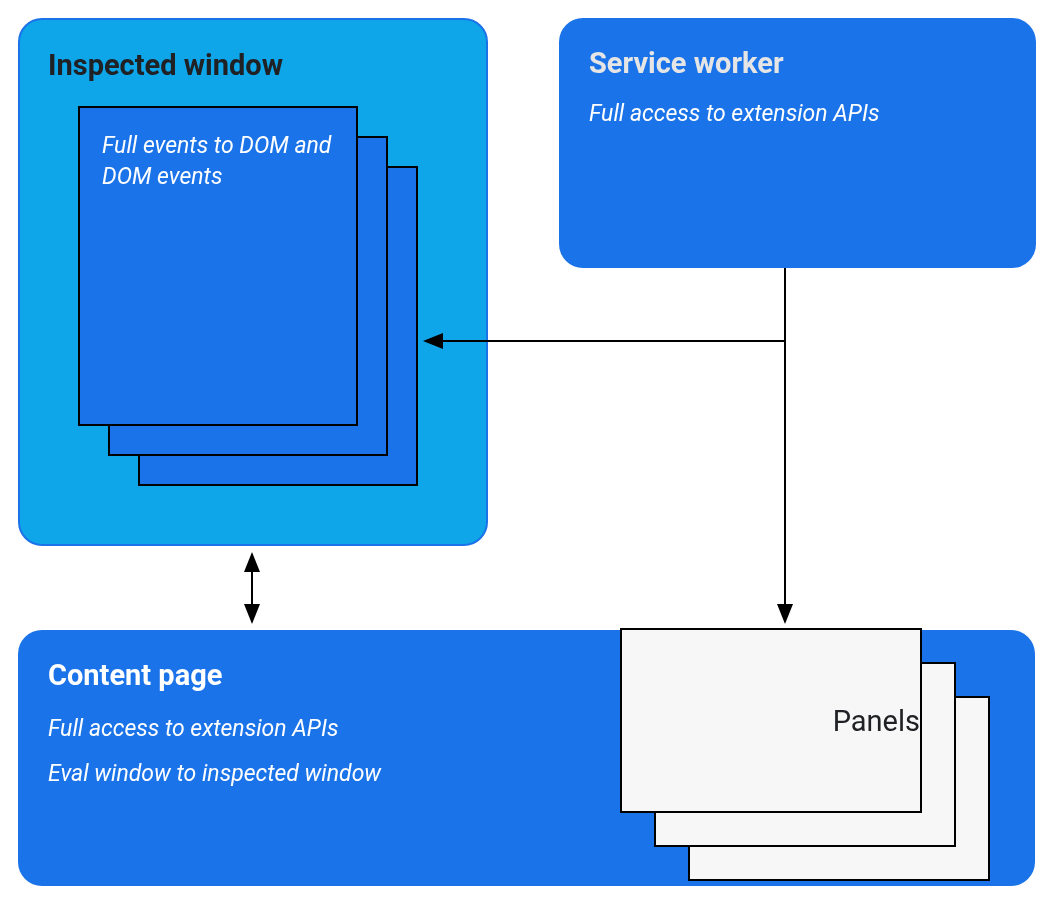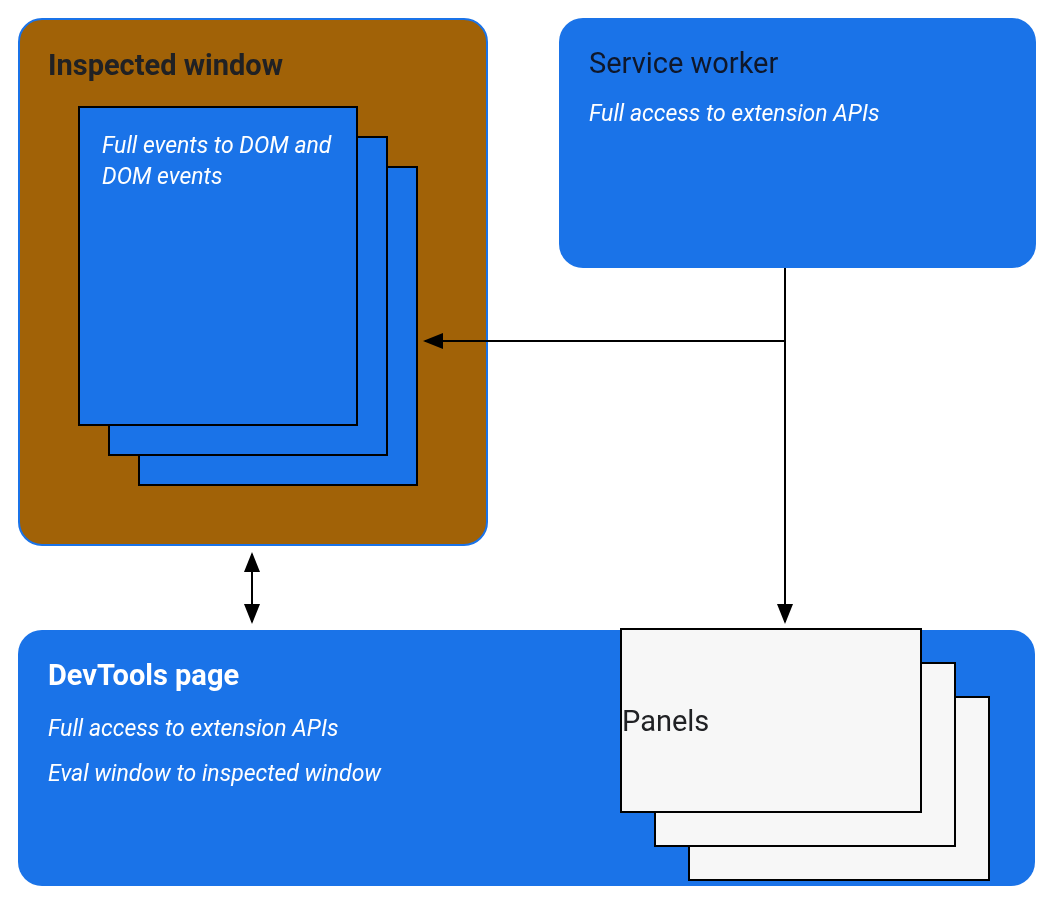--- a/index.html
+++ b/index.html
@@ -11,21 +11,21 @@
       background: #fff;
     }
     
     
     .inspected-window {
       position: absolute;
       left: 18px;
       top: 18px;
       width: 470px;
       height: 528px;
-      background: #a16207;
+      background: #0ea5e9;
       border: 2px solid #1a73e8;
       border-radius: 24px;
       padding: 28px 28px;
     }
     .inspected-window .title {
       font-size: 29px;
       font-weight: 700;
       color: #202124;
       margin-bottom: 24px;
     }
@@ -71,22 +71,22 @@
       left: 559px;
       top: 18px;
       width: 477px;
       height: 250px;
       background: #1a73e8;
       border-radius: 24px;
       padding: 28px 30px;
     }
     .service-worker .sw-title {
       font-size: 29px;
-      font-weight: 400;
-      color: #0f172a;
+      font-weight: 700;
+      color: #e5e5e5;
       margin-bottom: 18px;
     }
     .service-worker .sw-desc {
       font-size: 23px;
       font-style: italic;
       color: #fff;
       line-height: 1.4;
     }
     .service-worker .sw-desc p { margin-bottom: 10px; }
     
@@ -129,21 +129,21 @@
       height: 185px;
       background: #f7f7f7;
       border: 2px solid #000;
     }
     .panel-card.p3 { left: 68px; top: 68px; }
     .panel-card.p2 { left: 34px; top: 34px; }
     .panel-card.p1 {
       left: 0; top: 0;
       display: flex;
       align-items: center;
-      justify-content: flex-start;
+      justify-content: flex-end;
     }
     .panel-card.p1 .panel-label {
       font-size: 29px;
       color: #202124;
     }
     
     
     .arrows {
       position: absolute;
       left: 0; top: 0;
@@ -167,21 +167,21 @@
 </div>
 
 <div class="service-worker">
   <div class="sw-title">Service worker</div>
   <div class="sw-desc">
     <p>Full access to extension APIs</p>
   </div>
 </div>
 
 <div class="devtools-page">
-  <div class="dt-title">DevTools page</div>
+  <div class="dt-title">Content page</div>
   <div class="dt-desc">
     <p>Full access to extension APIs</p>
     <p>Eval window to inspected window</p>
   </div>
 </div>
 
 <div class="panels-stack">
   <div class="panel-card p3"></div>
   <div class="panel-card p2"></div>
   <div class="panel-card p1">

